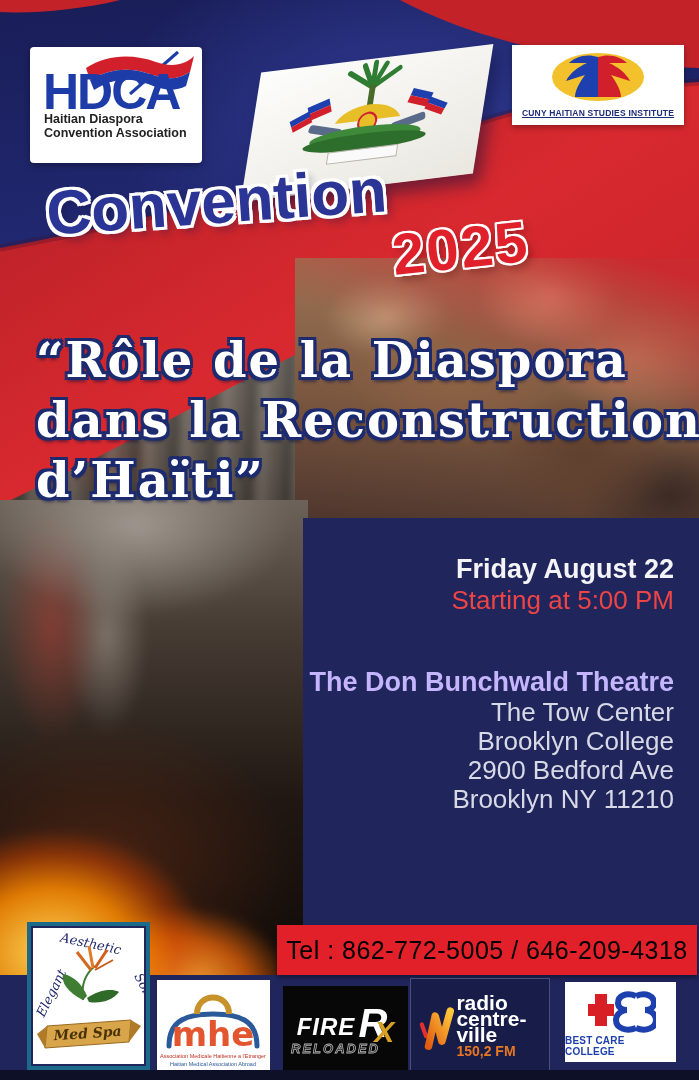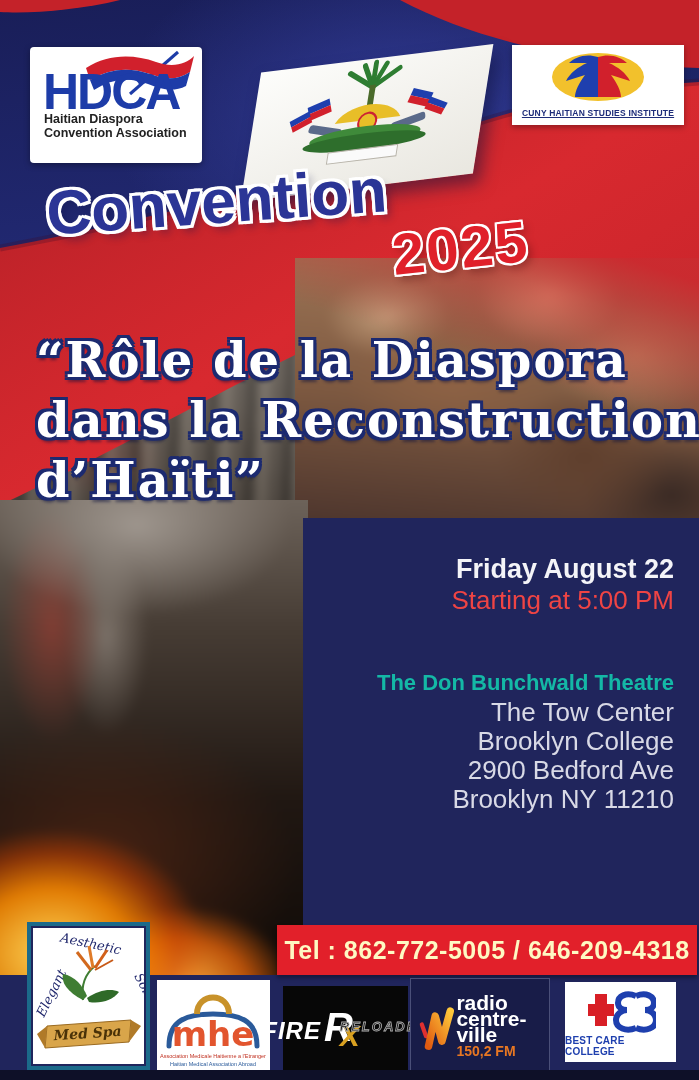--- a/index.html
+++ b/index.html
@@ -85,41 +85,41 @@
                   0 5px 3px rgba(10,15,60,0.5); }
 
   
   .info-panel { position:absolute; left:303px; top:518px; width:396px; height:462px;
       background:#20255c; z-index:6; text-align:right; padding-right:25px; color:#fff; }
   .schedule { padding-top:36px; }
   .sch-day { font-size:27px; font-weight:bold; color:#f4f4f8; line-height:31px; }
   .sch-time { font-size:26px; color:#ef4444; line-height:30px; }
   .sch-block + .sch-block { margin-top:30px; }
   .venue { margin-top:52px; }
-  .venue-name { font-size:22px; font-weight:bold; color:#14b8a6; line-height:31px; }
+  .venue-name { font-size:27px; font-weight:bold; color:#c4b5fd; line-height:31px; }
   .venue-line { font-size:26px; color:#d8d9e6; line-height:29px;padding-left:21px; }
 
   
   .tel-bar { position:absolute; left:277px; top:925px; width:420px; height:50px;
       background:#e2202a; z-index:8; display:flex; align-items:center; justify-content:center;
       box-shadow:0 3px 4px rgba(0,0,0,0.35); }
-  .tel-text { color:#fef9c3; font-weight:bold; font-size:25px; letter-spacing:0.5px; }
+  .tel-text { color:#000000; font-weight:normal; font-size:25px; letter-spacing:0.5px; }
 
   
   .bottom-bar { position:absolute; left:0; top:975px; width:699px; height:105px;
       background:#20255c; z-index:7; }
   .bottom-strip { position:absolute; left:0; top:1070px; width:699px; height:10px;
       background:#0e1028; z-index:9; }
   .medspa { position:absolute; left:27px; top:922px; width:123px; height:148px;
       background:#1b6a8a; padding:4px; z-index:9; }
   .medspa-in { width:100%; height:100%; background:#fff; border:2px solid #20255c; position:relative; }
   .mhe { position:absolute; left:157px; top:980px; width:113px; height:92px;
       background:#fff; z-index:8; }
   .firerx { position:absolute; left:283px; top:986px; width:125px; height:86px;
-      background:#070707; z-index:8; display:flex; flex-direction:row;
+      background:#070707; z-index:8; display:flex; flex-direction:column;
       align-items:center; justify-content:center; }
   .fire-row { display:flex; align-items:flex-start; }
   .fire-word { font-style:italic; font-weight:900; font-size:24px; color:#fff;
       letter-spacing:1px; margin-top:10px; }
   .fire-r { font-style:italic; font-weight:900; font-size:40px; color:#fff; margin-left:3px; line-height:40px; }
   .fire-x { font-style:italic; font-weight:900; font-size:30px; color:#d8a020;
       margin-left:-13px; margin-top:14px; line-height:30px; }
   .fire-sub { font-style:italic; font-weight:800; font-size:13px; letter-spacing:2px;
       color:#1a1a1a; -webkit-text-stroke:0.8px #b0b0b0; margin-top:-6px; margin-left:-20px; }
   .radio { position:absolute; left:410px; top:978px; width:140px; height:97px;

